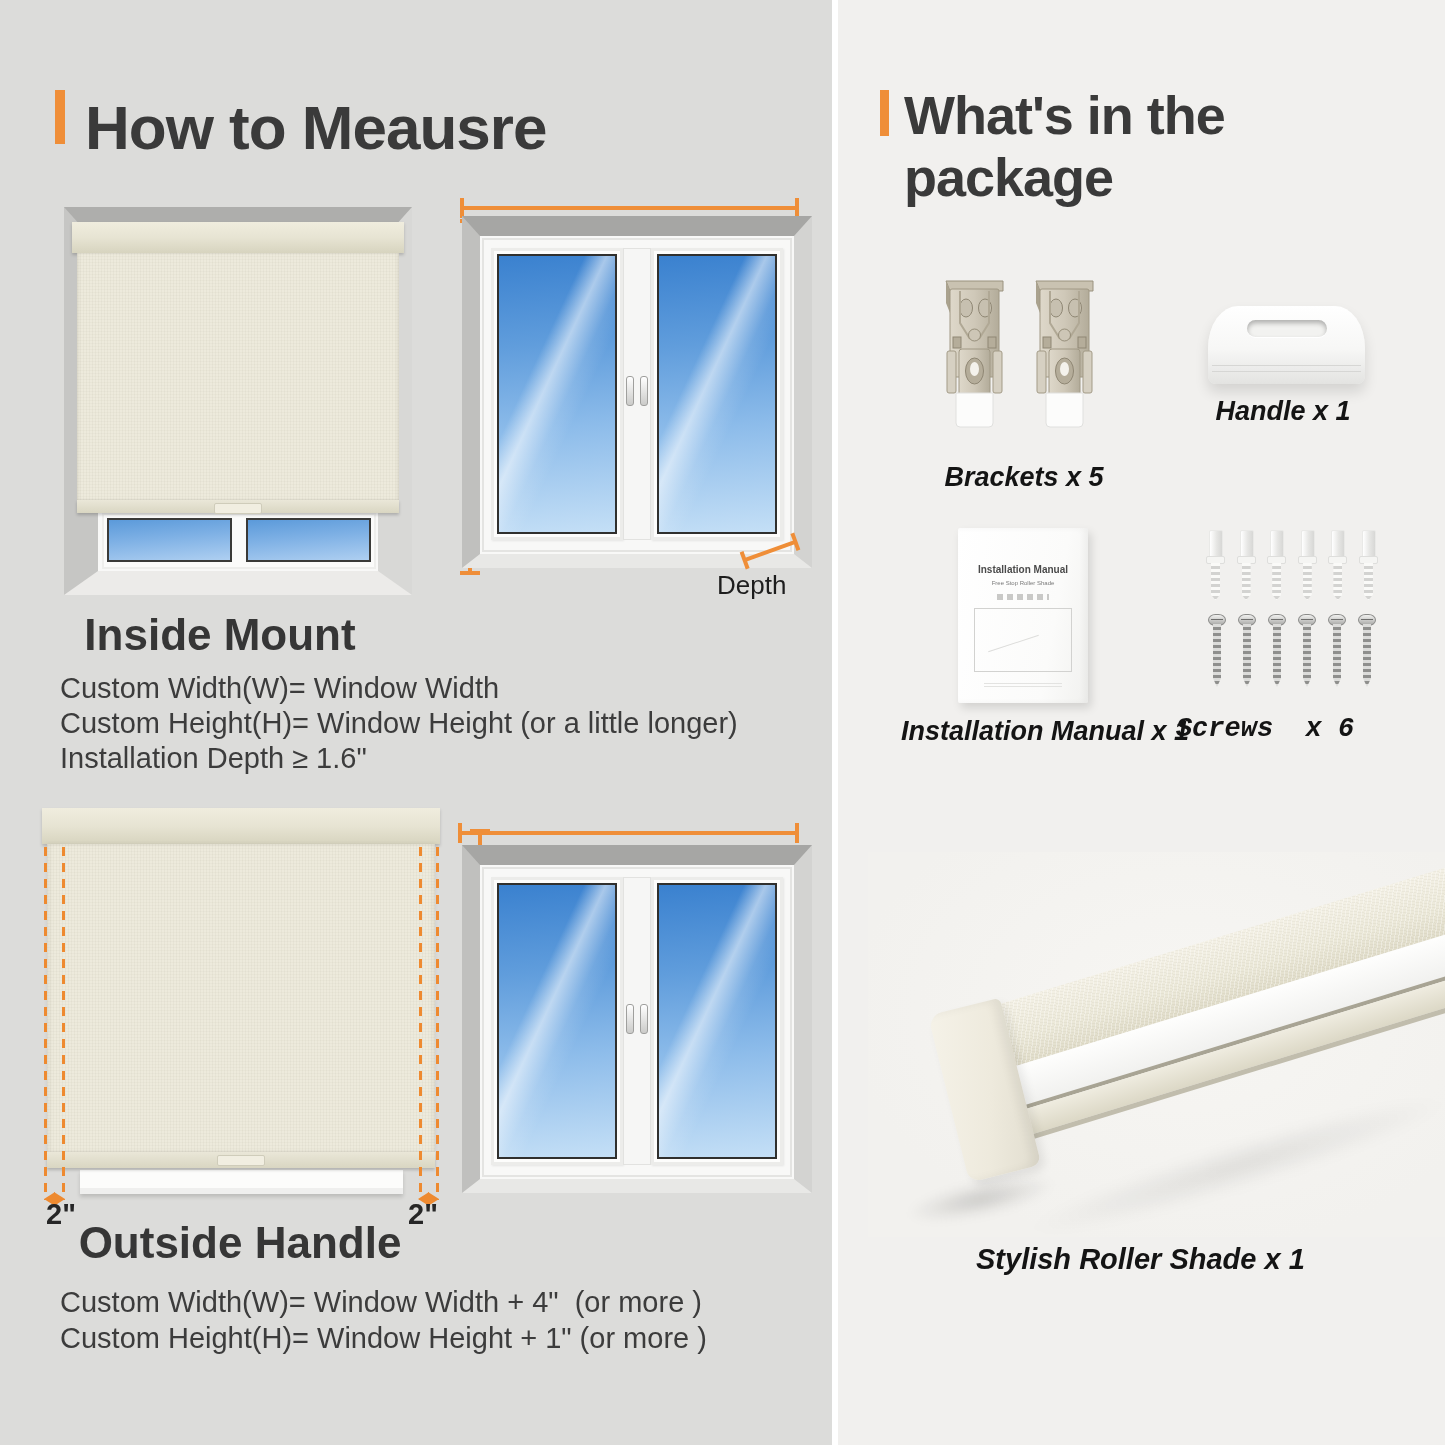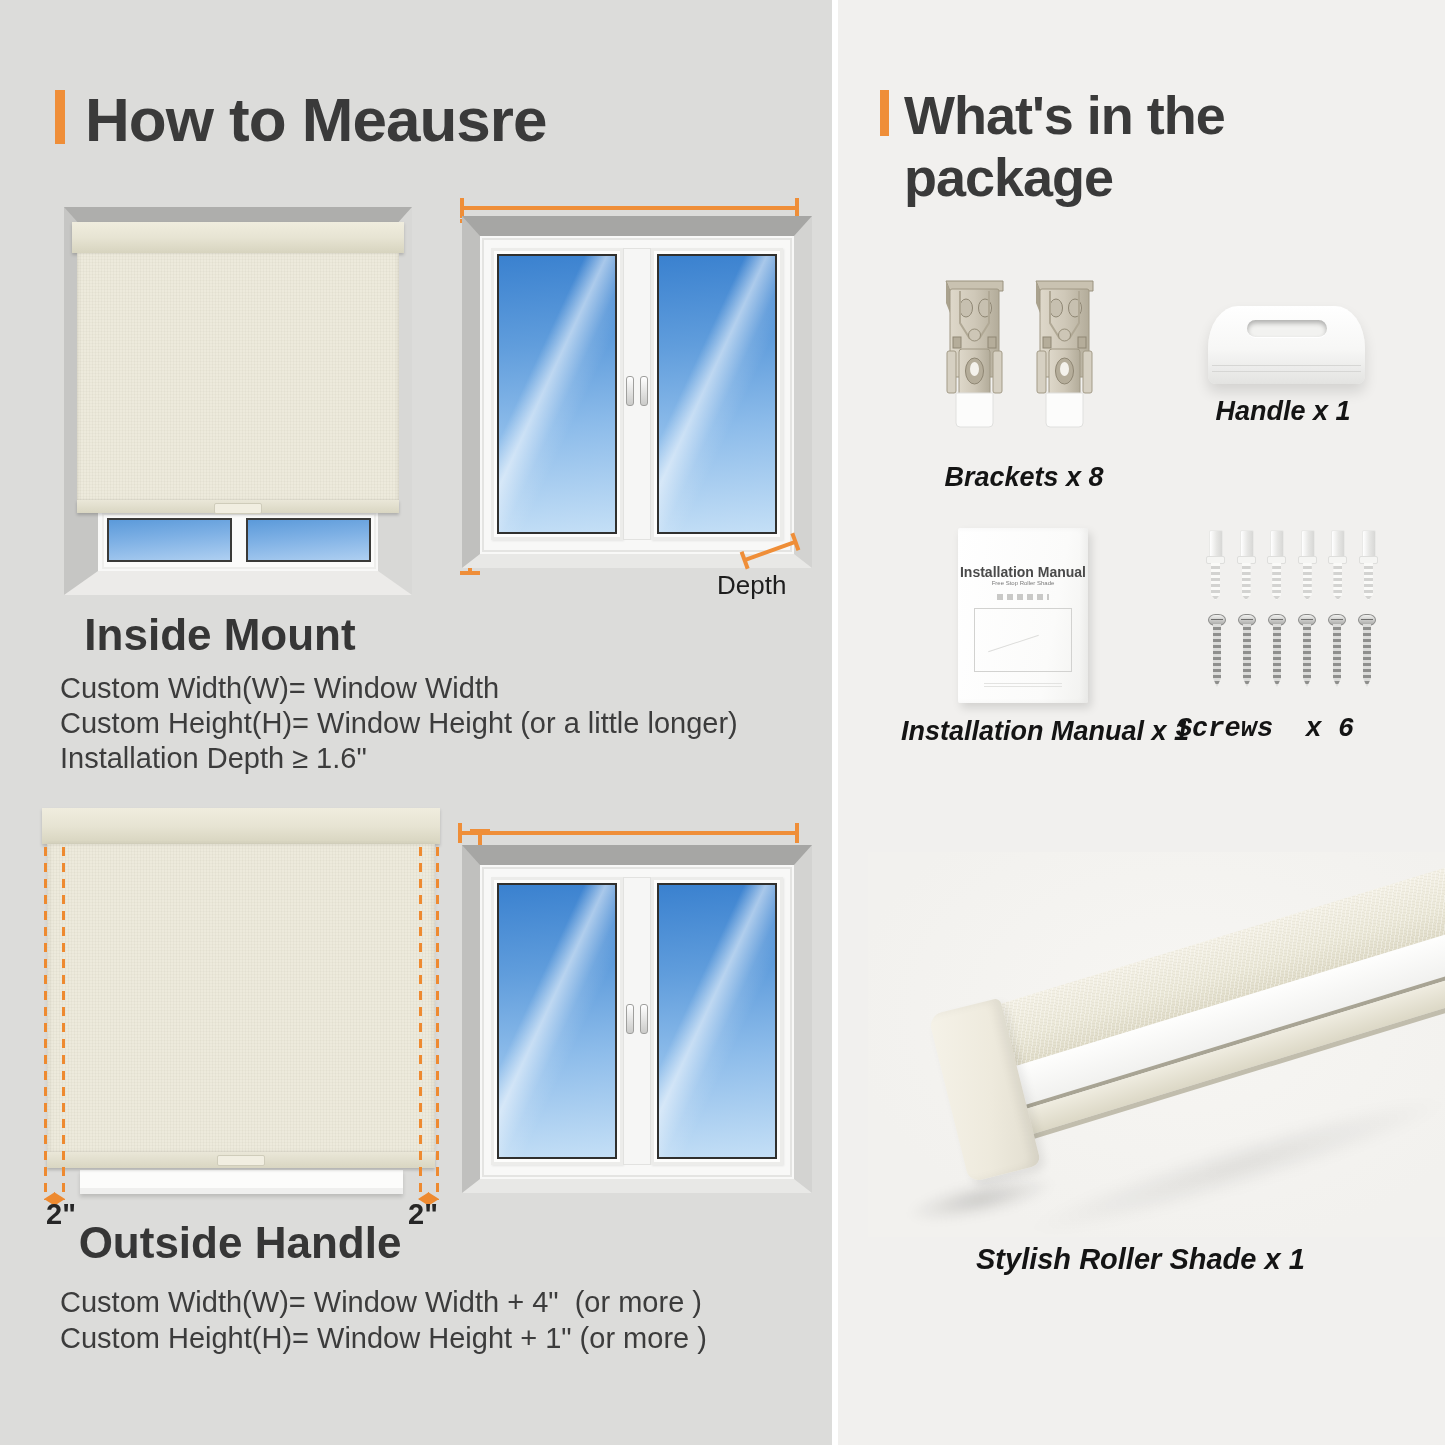--- a/index.html
+++ b/index.html
@@ -6,21 +6,21 @@
   .stage{position:relative;width:1445px;height:1445px;overflow:hidden;
          font-family:"Liberation Sans",sans-serif;background:#dcdcda;}
   
   .panel-left{position:absolute;left:0;top:0;width:832px;height:1445px;background:#dcdcda;}
   .divider{position:absolute;left:832px;top:0;width:6px;height:1445px;background:#ffffff;}
   .panel-right{position:absolute;left:838px;top:0;width:607px;height:1445px;background:#f1f0ee;}
 
   
   .accent-bar{position:absolute;background:#ef8e38;}
   .sec-title{position:absolute;margin:0;font-weight:bold;color:#3a3a3a;letter-spacing:-1px;}
-  .t-left{left:85px;top:84px;font-size:62px;}
+  .t-left{left:85px;top:92px;font-size:62px;}
   .bar-left{left:55px;top:90px;width:10px;height:54px;}
   .t-right{left:66px;top:84px;font-size:54px;}
   .bar-right{left:42px;top:90px;width:9px;height:46px;}
 
   
   .photo-inside{position:absolute;left:64px;top:207px;width:348px;height:388px;}
   .recess-wall{position:absolute;inset:0;background:#f8f8f7;
     border-top:38px solid #aeaeac;border-left:34px solid #c6c6c4;
     border-right:34px solid #d8d8d6;border-bottom:24px solid #ecebe9;}
   .cassette{position:absolute;background:linear-gradient(180deg,#f0edde 0%,#e7e4d3 50%,#d7d4bf 100%);
@@ -130,21 +130,21 @@
      border-radius:9px;background:#f2f2f0;
      box-shadow:inset 0 3px 5px rgba(0,0,0,0.28),0 1px 0 #ffffff;}
   .handle-ridge{position:absolute;left:4px;right:4px;height:0;border-top:1px solid #d6d6d4;}
   .hr1{bottom:18px;} .hr2{bottom:12px;}
 
   .manual{position:absolute;left:120px;top:528px;width:130px;height:175px;
      background:linear-gradient(100deg,#ffffff 0%,#fbfbfa 70%,#f1f1ef 100%);
      box-shadow:3px 5px 10px rgba(0,0,0,0.13),inset -4px 0 6px rgba(0,0,0,0.04);
      border-radius:2px;}
   .m-title{position:absolute;top:36px;left:0;width:100%;text-align:center;
-     font-size:14px;font-weight:bold;color:#4a4a4a;}
+     font-size:10px;font-weight:bold;color:#4a4a4a;}
   .m-sub{position:absolute;top:52px;left:0;width:100%;text-align:center;font-size:6px;color:#7a7a7a;}
   .m-dashes{position:absolute;top:66px;left:30%;width:40%;height:6px;
      background:repeating-linear-gradient(90deg,#c9c9c7 0 6px,transparent 6px 10px);}
   .m-box{position:absolute;left:16px;right:16px;top:80px;height:62px;border:1px solid #d2d2d0;}
   .m-box::after{content:'';position:absolute;left:12%;top:55%;width:55%;height:0;
      border-top:1px solid #dddddb;transform:rotate(-18deg);}
   .m-foot{position:absolute;bottom:16px;left:20%;width:60%;height:5px;
      background:repeating-linear-gradient(0deg,#e3e3e1 0 1px,transparent 1px 3px);}
 
   .anchors{position:absolute;left:367px;top:530px;width:173px;height:70px;
@@ -333,21 +333,21 @@
         <rect x="46" y="62" width="8" height="11" fill="#b5ad9a" stroke="#8f8774"></rect>
         <circle cx="32.5" cy="60" r="6" fill="#cdc6b6" stroke="#968e7a"></circle>
         <rect x="5" y="76" width="9" height="42" rx="2" fill="#d6d0c2" stroke="#a39b87"></rect>
         <rect x="51" y="76" width="9" height="42" rx="2" fill="#d6d0c2" stroke="#a39b87"></rect>
         <rect x="17" y="74" width="31" height="48" rx="3" fill="url(#met)" stroke="#a09884"></rect>
         <ellipse cx="32.5" cy="96" rx="9" ry="13" fill="#b5ad9a" stroke="#8f8774"></ellipse>
         <ellipse cx="32.5" cy="94" rx="4.5" ry="7" fill="#f4f2ec"></ellipse>
         <path d="M14 118 L51 118 L51 148 Q51 152 47 152 L18 152 Q14 152 14 148 Z" fill="#fcfcfb" stroke="#e0e0de"></path>
       </svg>
     </div>
-    <p class="item-label lab-brackets">Brackets x 8</p>
+    <p class="item-label lab-brackets">Brackets x 5</p>
 
     <div class="handle-img">
       <span class="handle-slot"></span>
       <span class="handle-ridge hr1"></span>
       <span class="handle-ridge hr2"></span>
     </div>
     <p class="item-label lab-handle">Handle x 1</p>
 
     <div class="manual">
       <span class="m-title">Installation Manual</span>

